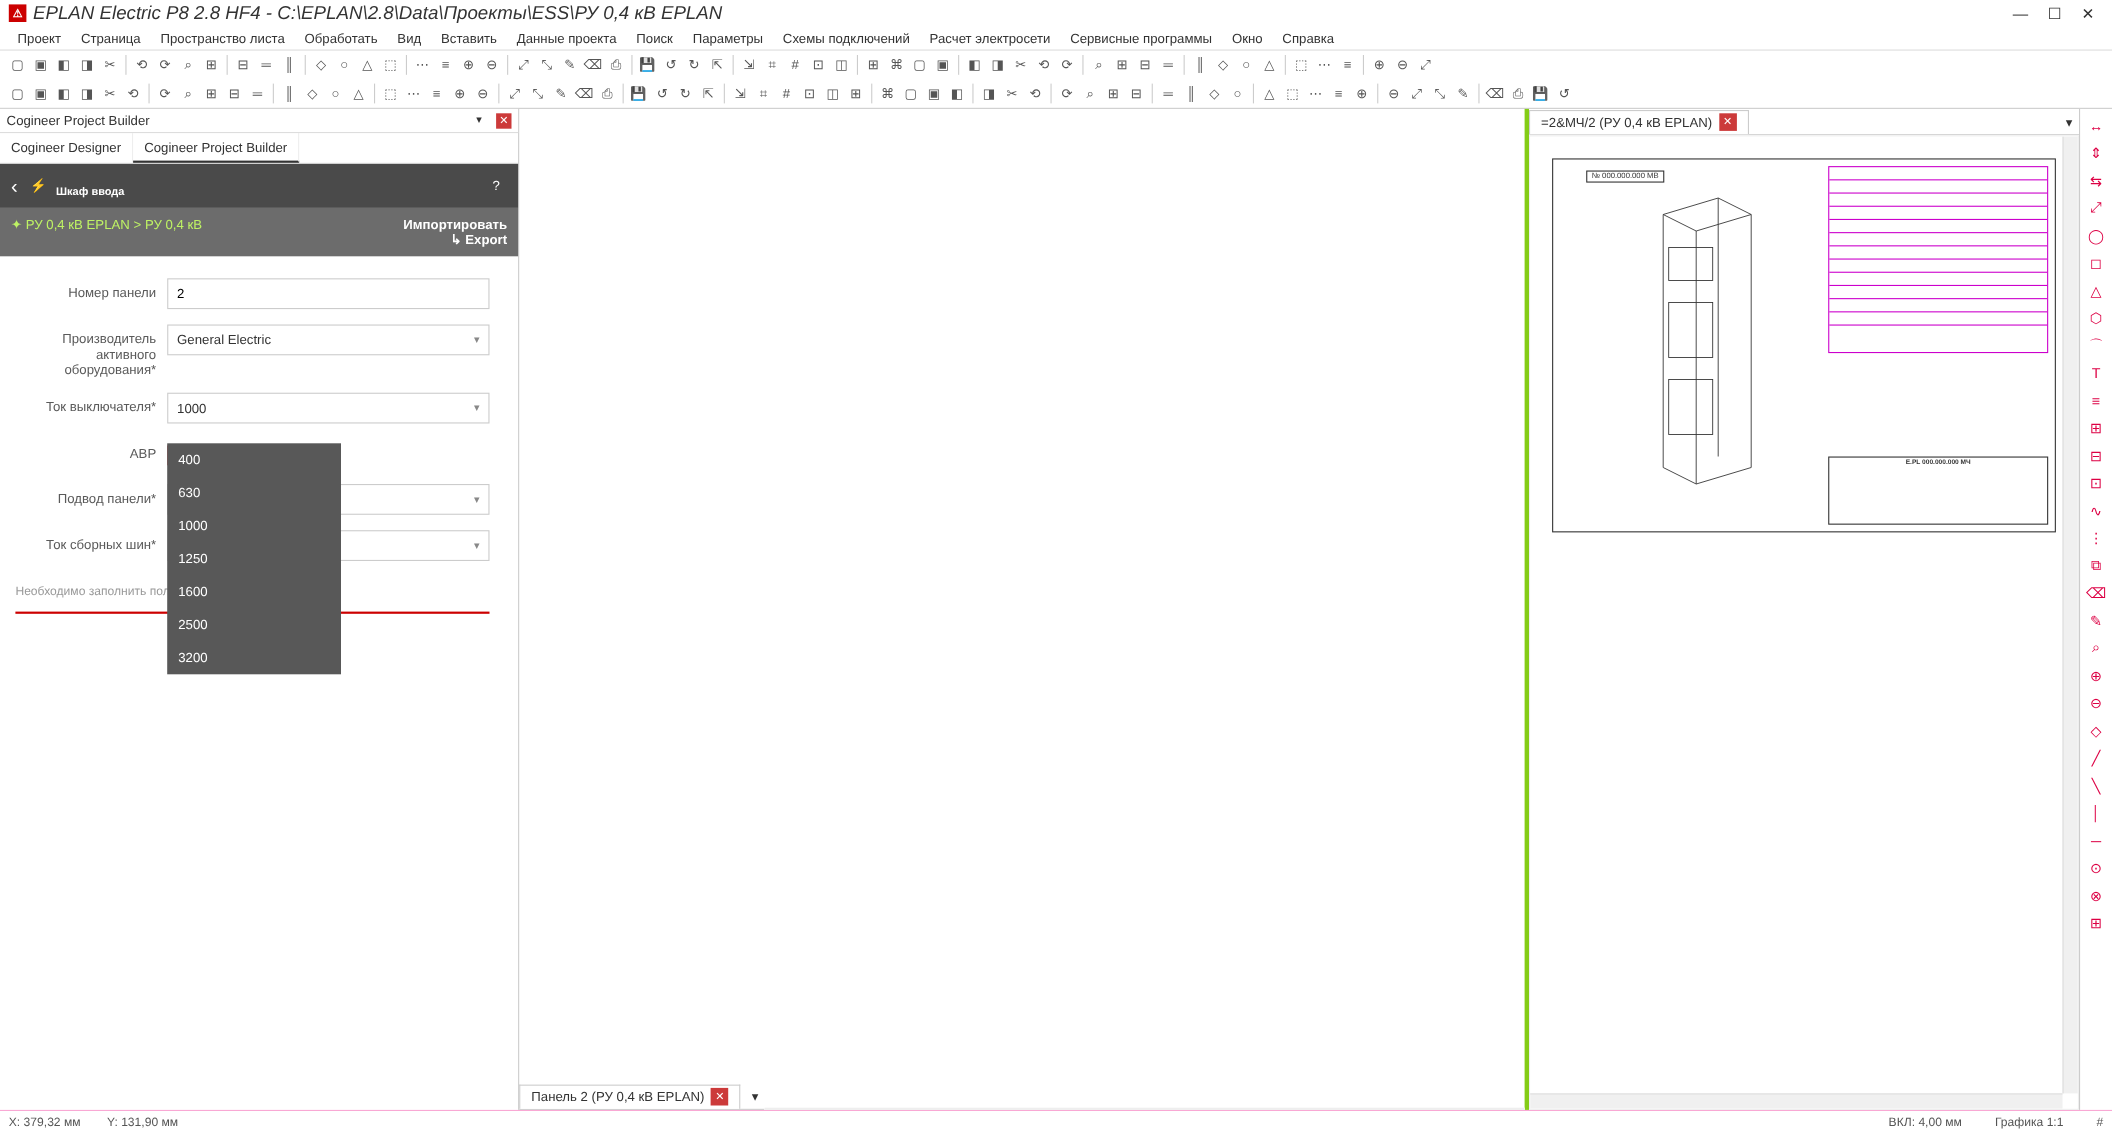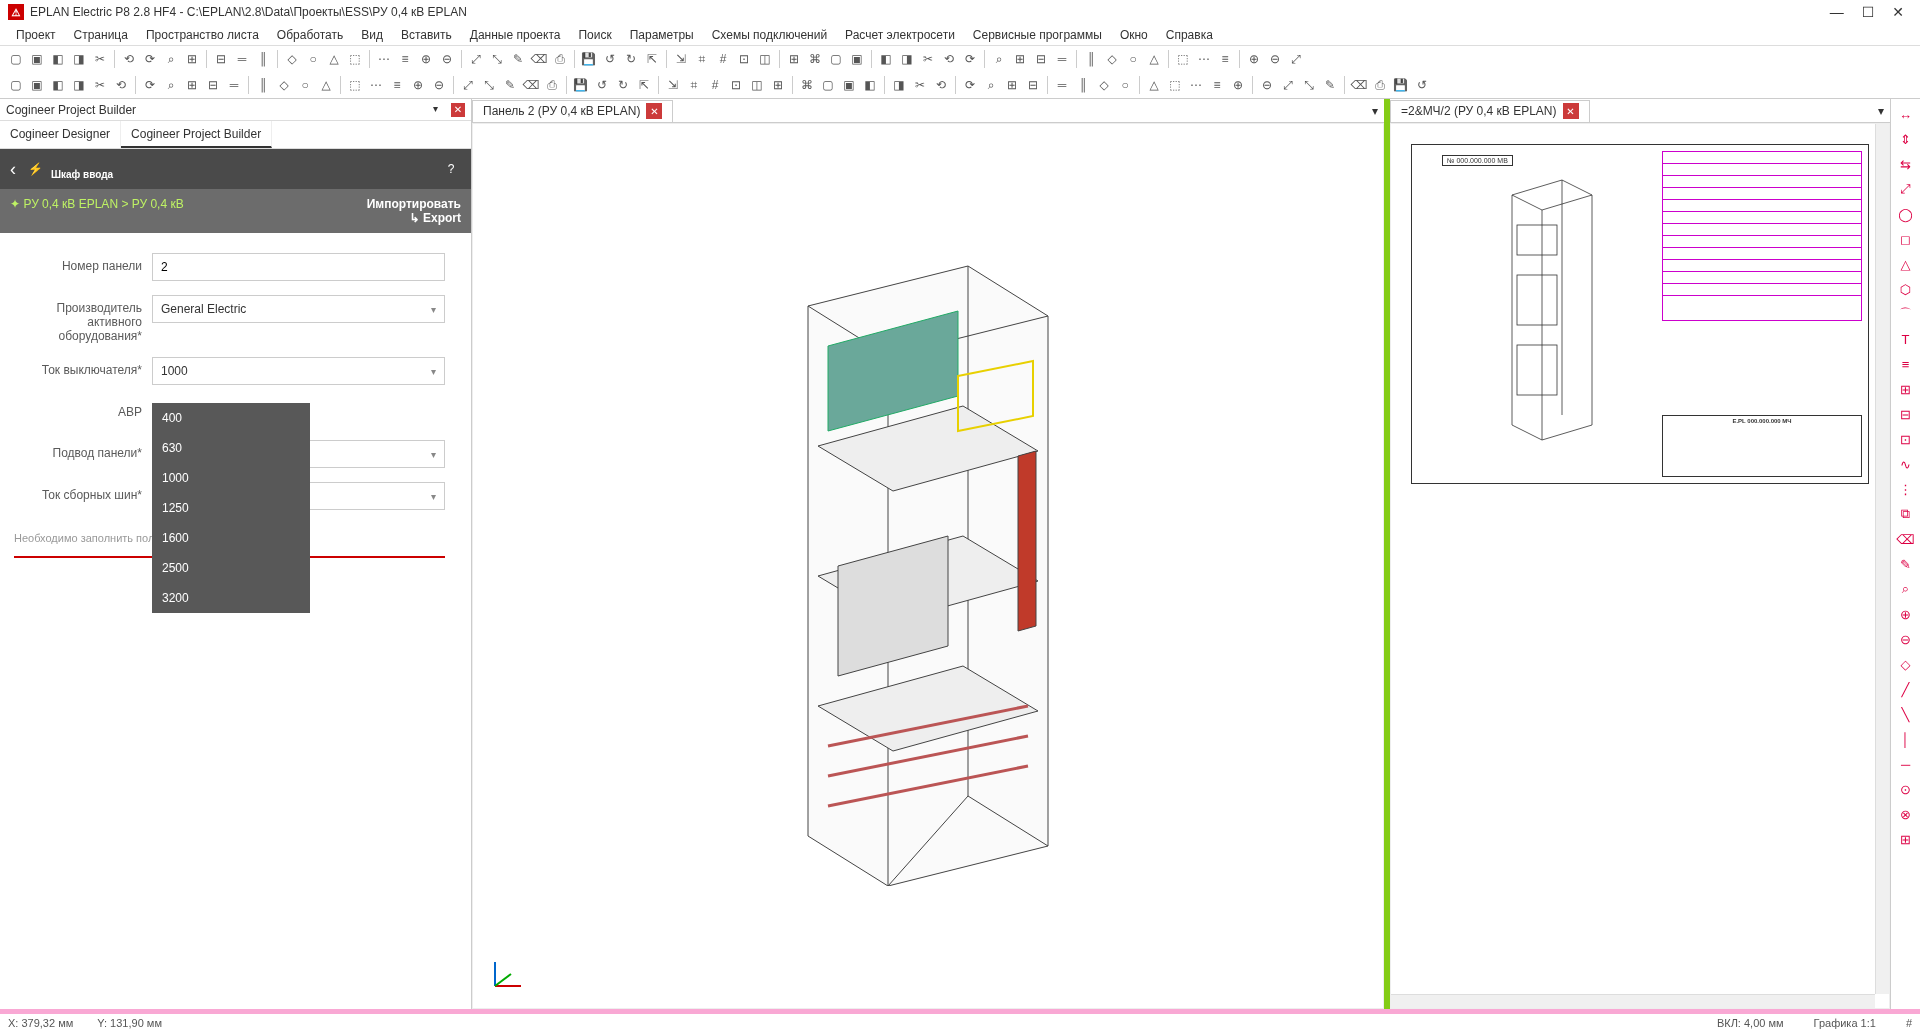--- a/index.html
+++ b/index.html
@@ -1,20 +1,20 @@
 <!DOCTYPE html>
 <html><head>
 <meta charset="utf-8">
 <style>
 * { margin: 0; padding: 0; box-sizing: border-box; font-family: "Segoe UI", Tahoma, sans-serif; }
 body { background: #fff; width: 1920px; height: 1030px; overflow: hidden; font-size: 12px; color: #333; }
 
 .titlebar { height: 24px; display: flex; align-items: center; padding: 0 8px; }
 .titlebar .app-icon { width: 16px; height: 16px; background: #cc0000; margin-right: 6px; display: flex; align-items: center; justify-content: center; color: #fff; font-size: 10px; font-weight: bold; }
-.titlebar .title { flex: 1; font-size: 12px; }
+.titlebar .title { flex: 1; font-size: 17px; font-style: italic; }
 .win-controls { display: flex; gap: 18px; padding-right: 8px; }
 .win-controls span { cursor: pointer; font-size: 14px; }
 
 .menubar { height: 22px; display: flex; gap: 2px; padding: 0 8px; border-bottom: 1px solid #ddd; align-items: center; }
 .menubar .menu-item { padding: 2px 8px; cursor: pointer; }
 
 .toolbars { border-bottom: 1px solid #ccc; }
 .toolbar-row { height: 26px; display: flex; align-items: center; padding: 0 6px; gap: 1px; }
 .toolbar-row .tb-btn { width: 20px; height: 20px; display: flex; align-items: center; justify-content: center; cursor: pointer; border: 1px solid transparent; font-size: 12px; color: #555; }
 .toolbar-row .sep { width: 1px; height: 18px; background: #ccc; margin: 0 3px; }
@@ -53,34 +53,34 @@
 .hint { color: #999; font-size: 11px; padding: 8px 0 4px 0; }
 .underline { border-bottom: 2px solid #cc0000; margin-top: 8px; }
 
 .dropdown-list { position: absolute; left: 152px; width: 158px; background: #585858; color: #fff; z-index: 50; }
 .dropdown-list .opt { padding: 8px 10px; cursor: pointer; font-size: 12px; font-weight: 400; }
 
 .left-footer { background: #4a4a4a; color: #fff; padding: 10px 14px; display: flex; align-items: center; }
 .gen-btn { background: #d9000d; color: #fff; border: none; padding: 8px 14px; font-size: 13px; cursor: pointer; font-weight: 600; }
 .left-footer .meta { flex: 1; text-align: right; font-size: 11px; line-height: 1.5; }
 
-.center-panel { flex: 1; display: flex; flex-direction: column; border-right: 6px solid #84cc16; }
+.center-panel { flex: 1; display: flex; flex-direction: row; border-right: 4px solid #84cc16; align-items: flex-end; }
 .doc-tab { height: 24px; display: flex; align-items: center; border-bottom: 1px solid #ccc; }
 .doc-tab-label { padding: 0 10px; height: 22px; display: flex; align-items: center; border: 1px solid #ccc; border-bottom: none; background: #fff; margin-right: 4px; }
 .doc-tab-close { background: #cc3a3a; color: #fff; width: 16px; height: 16px; display: flex; align-items: center; justify-content: center; cursor: pointer; font-size: 10px; margin-left: 6px; }
 .doc-tab-caret { margin-left: auto; padding: 0 6px; cursor: pointer; }
 .viewport { flex: 1; background: #fff; position: relative; overflow: hidden; border: 1px solid #eee; }
 .axis-gizmo { position: absolute; left: 14px; bottom: 14px; width: 40px; height: 40px; }
 
 .right-panel { width: 500px; display: flex; flex-direction: column; }
 .right-tools { width: 30px; border-left: 1px solid #ccc; display: flex; flex-direction: column; align-items: center; padding-top: 4px; gap: 3px; }
 .right-tools .rt-btn { width: 22px; height: 22px; display: flex; align-items: center; justify-content: center; cursor: pointer; color: #d04; font-size: 13px; }
 
 .right-container { display: flex; height: 100%; }
-.statusbar { height: 22px; border-top: 5px solid #f9a8d4; display: flex; align-items: center; padding: 0 8px; font-size: 11px; color: #555; }
+.statusbar { height: 22px; border-top: 1px solid #f9a8d4; display: flex; align-items: center; padding: 0 8px; font-size: 11px; color: #555; }
 .statusbar .sb-seg { margin-right: 24px; }
 .statusbar .sb-right { margin-left: auto; display: flex; gap: 30px; }
 
 
 .cabinet-svg { position: absolute; left: 50%; top: 50%; transform: translate(-50%, -50%); }
 
 
 .sheet { position: absolute; left: 20px; top: 20px; right: 20px; height: 340px; border: 1px solid #333; background: #fff; }
 .sheet .stamp { position: absolute; right: 6px; top: 6px; width: 200px; height: 170px; border: 1px solid #c0c; }
 .sheet .stamp .sline { height: 12px; border-bottom: 1px solid #c0c; }

